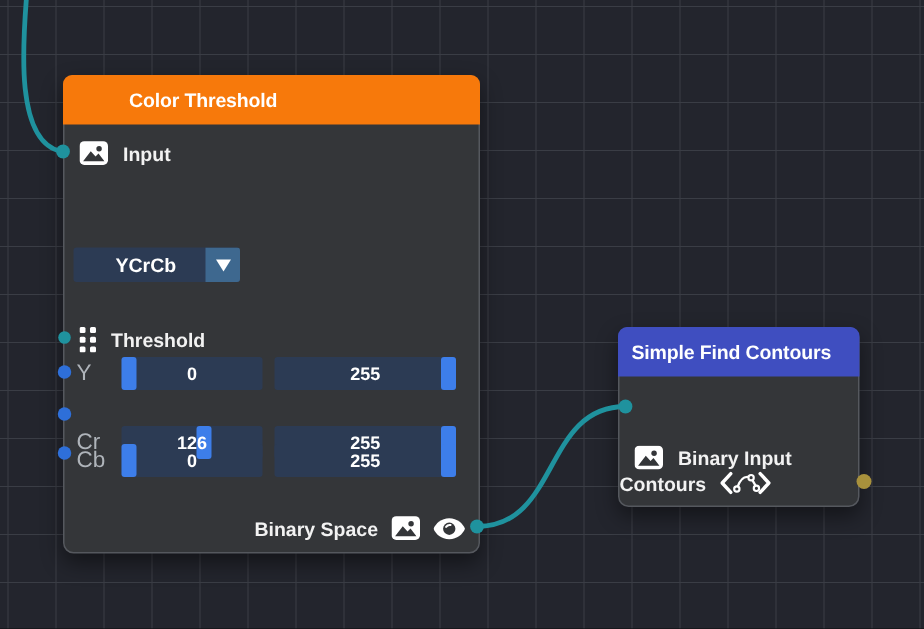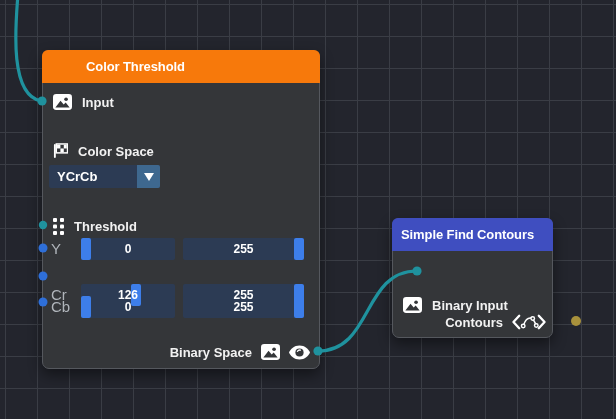--- a/index.html
+++ b/index.html
@@ -20,39 +20,39 @@
   }
   .wires{position:absolute;left:0;top:0;width:616px;height:419px;z-index:3;pointer-events:none;}
   .wire{stroke:var(--wire);stroke-width:3.2;fill:none;}
   .port-teal{fill:var(--wire);}
   .port-blue{fill:var(--port-blue);}
   .port-yellow{fill:var(--port-yellow);}
 
   .node{position:absolute;background:var(--node-body);border:1px solid var(--node-border);
         border-radius:7px;box-shadow:0 6px 14px rgba(0,0,0,.45);z-index:2;}
   .node-ct{left:42px;top:50px;width:276px;height:317px;}
-  .node-fc{left:392px;top:218px;width:159px;height:118px;}
+  .node-fc{left:412px;top:218px;width:159px;height:118px;}
   .node-header{position:absolute;left:-1px;top:-1px;right:-1px;height:33px;line-height:33px;
         padding:0 9px;border-radius:6px 6px 0 0;color:#fff;font-size:13px;font-weight:700;
         letter-spacing:-0.1px;}
   .hdr-orange{background:var(--orange-header);padding-left:44px;}
   .hdr-indigo{background:var(--indigo-header);}
 
   .row{position:absolute;display:flex;align-items:center;gap:10px;height:22px;
        color:var(--text-light);font-size:13px;font-weight:700;}
   .row-input{left:10px;top:40px;}
   .row-colorspace{left:10px;top:89px;}
   .row-threshold{left:10px;top:164px;}
   .row-output{left:0;right:9px;top:290px;justify-content:flex-end;gap:9px;}
   .row-bininput{left:10px;top:42px;margin-top:33px;}
-  .row-contours{left:0;right:5px;top:92px;justify-content:flex-end;gap:8px;}
+  .row-contours{left:0;right:5px;top:92px;justify-content:flex-start;gap:8px;}
 
   .dropdown{position:absolute;left:6px;top:114px;width:111px;height:23px;display:flex;
             background:var(--field-bg);border-radius:2px;overflow:hidden;cursor:pointer;}
-  .dd-text{flex:1;color:#fff;font-size:13px;font-weight:700;line-height:23px;padding-left:8px;}
+  .dd-text{flex:1;color:#fff;font-size:13px;font-weight:700;line-height:23px;padding-left:8px;margin-left:20px;}
   .dd-btn{width:23px;height:23px;background:var(--dropdown-button);display:flex;
           align-items:center;justify-content:center;}
 
   .chan-row{position:absolute;left:0;right:0;height:22px;}
   .cr-y{top:187px;} .cr-cr{top:233px;} .cr-cb{top:245px;}
   .chan-label{position:absolute;left:8px;top:0;height:22px;line-height:22px;
               color:var(--label-gray);font-size:15px;font-weight:400;}
   .sfield{position:absolute;top:0;height:22px;background:var(--field-bg);border-radius:2px;
           display:flex;align-items:center;justify-content:center;cursor:ew-resize;}
   .sf-min{left:38px;width:94px;} .sf-max{left:140px;width:121px;}
@@ -76,32 +76,20 @@
       <span class="icon">
         <svg width="19" height="16" viewBox="0 0 24 20">
           <rect width="24" height="20" rx="4" fill="#fff"></rect>
           <circle cx="16.5" cy="6.5" r="2.3" fill="#343639"></circle>
           <path d="M3 17 L9.5 8.5 L13.5 13 L16 10.5 L21 17 Z" fill="#343639"></path>
         </svg>
       </span>
       <span>Input</span>
     </div>
 
-    <div class="row row-colorspace">
-      <span class="icon">
-        <svg width="15" height="16" viewBox="0 0 16 17">
-          <rect x="1" y="1" width="2" height="15" rx="1" fill="#fff"></rect>
-          <rect x="3.5" y="1" width="12" height="9.5" fill="none" stroke="#fff" stroke-width="1.6"></rect>
-          <rect x="4.3" y="1.8" width="3.6" height="4" fill="#fff"></rect>
-          <rect x="11.5" y="1.8" width="3.2" height="4" fill="#fff"></rect>
-          <rect x="7.9" y="5.8" width="3.6" height="4" fill="#fff"></rect>
-        </svg>
-      </span>
-      <span>Color Space</span>
-    </div>
 
     <div class="dropdown">
       <span class="dd-text">YCrCb</span>
       <span class="dd-btn">
         <svg width="12" height="10" viewBox="0 0 12 10">
           <path d="M1 1 L11 1 L6 9 Z" fill="#fff"></path>
         </svg>
       </span>
     </div>
 

